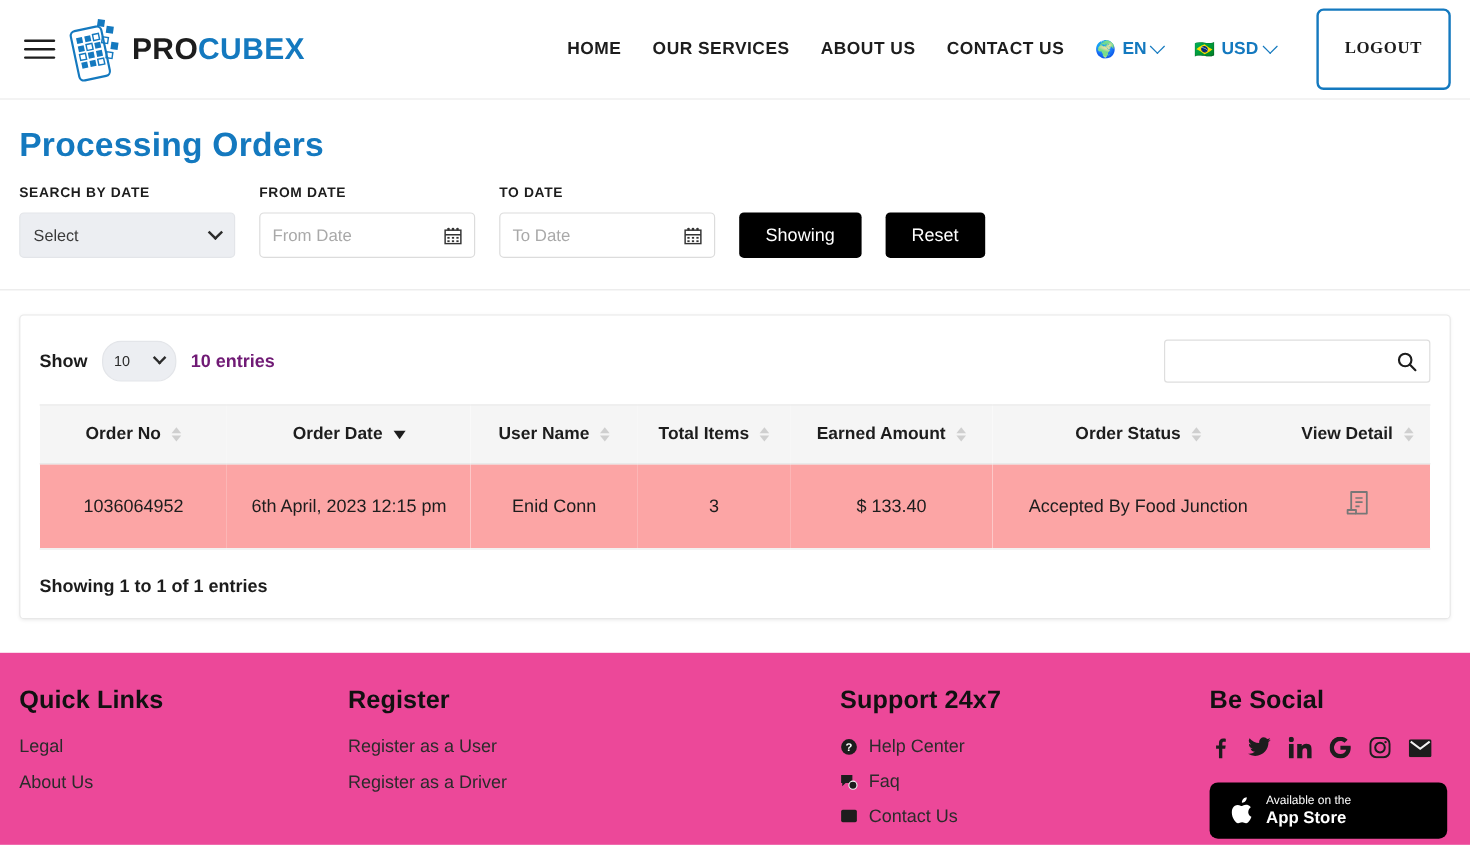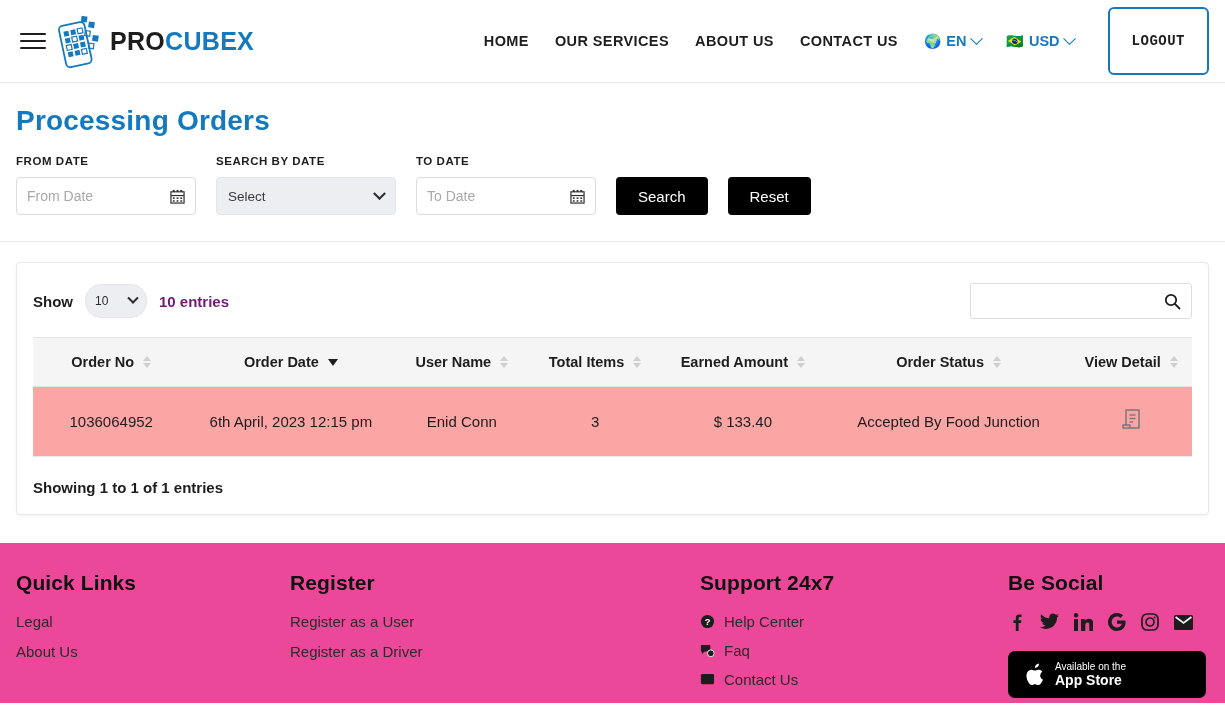--- a/index.html
+++ b/index.html
@@ -55,21 +55,21 @@
   .chev {
     width: 9px; height: 9px;
     border-right: 1.8px solid #1479bf; border-bottom: 1.8px solid #1479bf;
     transform: rotate(45deg) translate(-2px,-2px);
   }
   .logout-btn {
     border: 2px solid #1479bf; border-radius: 6px;
     background: #fff; color: #1d1d1d;
     font-size: 14px; font-weight: bold; letter-spacing: .5px;
     padding: 24px 22px; cursor: pointer;
-    font-family: Liberation Mono, monospace; margin-left: 8px;
+    font-family: Liberation Serif, serif; margin-left: 8px;
   }
 
   
   .titlebar { padding: 22px 0 0 16px; }
   .page-title {
     color: #1479bf; font-size: 28px; font-weight: bold; letter-spacing: .2px;
   }
   .filterbar {
     padding: 18px 16px 26px 16px;
     display: flex; align-items: flex-end; gap: 20px;
@@ -283,46 +283,46 @@
     <button class="logout-btn">LOGOUT</button>
   </nav>
 </div>
 
 <div class="titlebar">
   <div class="page-title">Processing Orders</div>
 </div>
 
 <div class="filterbar">
   <div class="field">
+    <div class="field-label">SEARCH BY DATE</div>
+    <div class="select-box">
+      <span>Select</span>
+      <span class="caret"></span>
+    </div>
+  </div>
+
+  <div class="field">
     <div class="field-label">FROM DATE</div>
     <div class="date-box">
       <input type="text" placeholder="From Date" style="">
       <svg class="cal-icon" viewBox="0 0 16 16">
         <rect x="1" y="3" width="14" height="12" fill="none" stroke="#333" stroke-width="1.3"></rect>
         <line x1="1" y1="7" x2="15" y2="7" stroke="#333" stroke-width="1.3"></line>
         <circle cx="4" cy="2" r="1.2" fill="#333"></circle>
           <circle cx="8" cy="2" r="1.2" fill="#333"></circle>
           <circle cx="12" cy="2" r="1.2" fill="#333"></circle>
         <g fill="#333">
             <rect x="3" y="9" width="2" height="1.6"></rect>
             <rect x="7" y="9" width="2" height="1.6"></rect>
             <rect x="11" y="9" width="2" height="1.6"></rect>
             <rect x="3" y="12" width="2" height="1.6"></rect>
             <rect x="7" y="12" width="2" height="1.6"></rect>
             <rect x="11" y="12" width="2" height="1.6"></rect>
           </g>
       </svg>
-    </div>
-  </div>
-
-  <div class="field">
-    <div class="field-label">SEARCH BY DATE</div>
-    <div class="select-box">
-      <span>Select</span>
-      <span class="caret"></span>
     </div>
   </div>
 
   <div class="field">
     <div class="field-label">TO DATE</div>
     <div class="date-box">
       <input type="text" placeholder="To Date" style="">
       <svg class="cal-icon" viewBox="0 0 16 16">
         <rect x="1" y="3" width="14" height="12" fill="none" stroke="#333" stroke-width="1.3"></rect>
         <line x1="1" y1="7" x2="15" y2="7" stroke="#333" stroke-width="1.3"></line>
@@ -335,21 +335,21 @@
             <rect x="11" y="9" width="2" height="1.6"></rect>
             <rect x="3" y="12" width="2" height="1.6"></rect>
             <rect x="7" y="12" width="2" height="1.6"></rect>
             <rect x="11" y="12" width="2" height="1.6"></rect>
           </g>
       </svg>
     </div>
   </div>
 
   <div class="btn-row">
-    <button class="act-btn">Search</button>
+    <button class="act-btn">Showing</button>
     <button class="act-btn">Reset</button>
   </div>
 </div>
 
 <div class="card-wrap">
   <div class="card">
 
     <div class="table-controls">
       <span class="show-label">Show</span>
       <div class="len-select">

